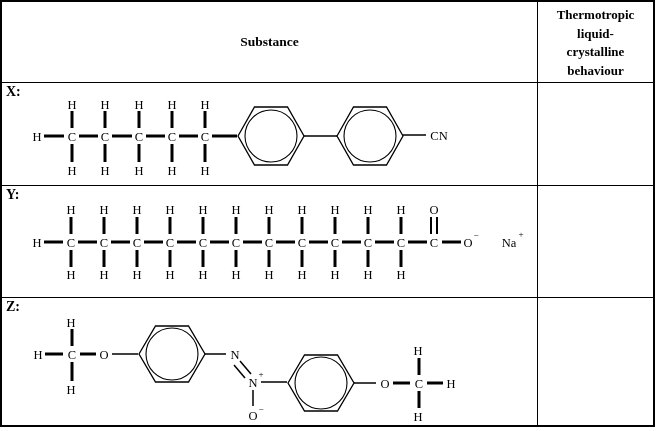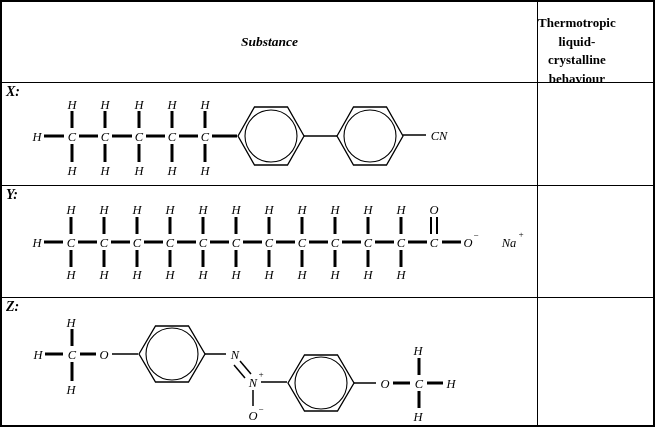--- a/index.html
+++ b/index.html
@@ -3,26 +3,26 @@
 <meta charset="utf-8">
 <style>
   html,body{margin:0;padding:0;background:#ffffff;}
   .page{position:relative;width:657px;height:431px;background:#ffffff;
         font-family:"Liberation Serif","DejaVu Serif",serif;color:#000;}
   .tbl{position:absolute;left:0;top:0;width:655px;height:427px;
        border:2px solid #000;box-sizing:border-box;background:#fff;}
   .row{display:flex;box-sizing:border-box;border-bottom:1px solid #000;}
   .row.last{border-bottom:none;}
   .r0{height:81px;} .r1{height:103px;} .r2{height:112px;} .r3{height:127px;}
-  .cellL{width:536px;border-right:1px solid #000;position:relative;box-sizing:border-box;font-style:italic;}
+  .cellL{width:536px;border-right:1px solid #000;position:relative;box-sizing:border-box;}
   .cellR{flex:1;position:relative;}
   .hdrL{display:flex;align-items:center;justify-content:center;
         font-weight:bold;font-size:13.5px;}
-  .hdrR{display:flex;align-items:flex-start;text-align:center;
-        font-weight:bold;font-size:13px;line-height:18.5px;padding-top:12px;
+  .hdrR{display:flex;align-items:flex-start;justify-content:center;text-align:center;
+        font-weight:bold;font-size:13px;line-height:18.5px;padding-top:4px;
         white-space:pre-line;box-sizing:border-box;}
   .rowlabel{position:absolute;left:4px;top:1px;font-weight:bold;font-size:14px;}
   svg.struct{position:absolute;left:0;top:0;display:block;}
 </style>
 </head>
 <body>
 
 <div class="page">
   <div class="tbl">
 

